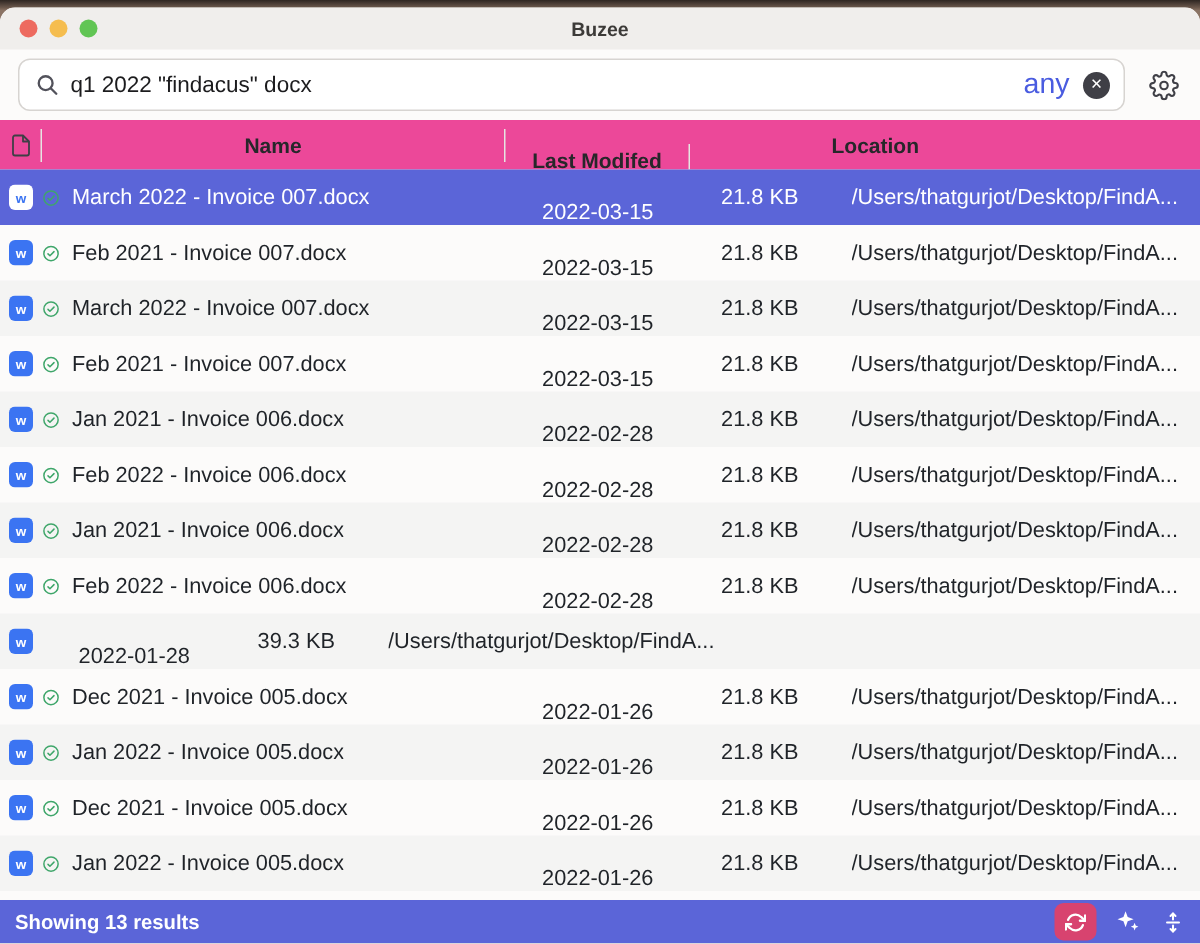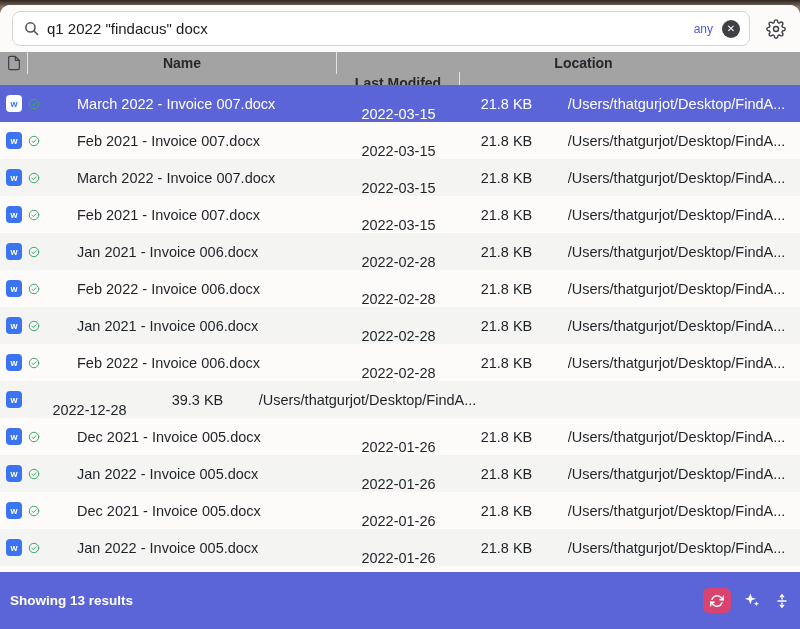--- a/index.html
+++ b/index.html
@@ -11,42 +11,42 @@
   .titlebar { height:28px; background:#f0eeec; position:relative; display:flex; align-items:center; justify-content:center; flex:0 0 auto; }
   .traffic { position:absolute; left:13px; top:8px; display:flex; gap:8px; }
   .light { width:12px; height:12px; border-radius:50%; }
   .title { font-size:13px; font-weight:bold; color:#3c3a38; }
 
   
   .searchbar { height:47px; display:flex; align-items:center; padding:0 12px; gap:14px; flex:0 0 auto; background:#fcfbfa; }
   .search-input-wrap { flex:1; height:35px; background:#ffffff; border:1px solid #d7d4d1; border-radius:8px; display:flex; align-items:center; padding:0 9px 0 10px; gap:7px; }
   .search-glyph { flex:0 0 auto; display:flex; }
   .search-text { flex:1; border:none; outline:none; font-size:15px; color:#1c1c1e; font-family:"Liberation Sans", sans-serif; background:transparent; }
-  .filter-label { font-size:12px; color:#4a5ce0; margin-right:2px; }
+  .filter-label { font-size:19px; color:#4a5ce0; margin-right:2px; }
   .clear-btn { width:18px; height:18px; border-radius:50%; background:#3f3f46; color:#fff; font-size:10px; line-height:18px; text-align:center; cursor:pointer; flex:0 0 auto; }
   .gear-btn { flex:0 0 auto; display:flex; padding:2px; cursor:pointer; }
 
   
-  .table-header { height:33px; display:flex; background:#a3a3a3; font-weight:bold; font-size:14px; color:#27272a; flex:0 0 auto; }
+  .table-header { height:33px; display:flex; align-items:center; background:#ec4899; font-weight:bold; font-size:14px; color:#27272a; flex:0 0 auto; }
   .th { display:flex; align-items:center; justify-content:center; height:22px; border-right:1px solid #e6e4e2; }
   .th:last-child { border-right:none; }
   .col-icon { width:28px; flex:0 0 auto; }
   .col-name { width:309px; flex:0 0 auto; }
   .col-mod  { width:123px; flex:0 0 auto;margin-top:20px; }
   .col-size { width:93px;  flex:0 0 auto; }
   .col-loc  { width:247px; flex:0 0 auto; }
 
   .rows { flex:0 0 auto; }
   .row { height:37px; display:flex; align-items:center; font-size:14.5px; color:#1f2328; cursor:default; }
   .row.striped { background:#f4f4f3; }
   .row.selected { background:#5b65d8; color:#ffffff; }
   .cell { display:flex; align-items:center; justify-content:center; overflow:hidden; white-space:nowrap; }
   .cell-icon { justify-content:center; }
   .cell-name { justify-content:flex-start; gap:8px; padding-right:8px; }
-  .name-text { overflow:hidden; text-overflow:ellipsis;margin-left:29px; }
+  .name-text { overflow:hidden; text-overflow:ellipsis; }
   .loc-text { overflow:hidden; text-overflow:ellipsis; max-width:235px; }
 
   .word-icon { width:16px; height:17px; border-radius:4px; background:#3b74f2; color:#fff; font-size:9px; font-weight:bold; display:flex; align-items:center; justify-content:center; }
   .row.selected .word-icon { background:#ffffff; color:#3b74f2; }
   .check-icon { flex:0 0 auto; display:flex; }
 
   .gap-strip { height:6px; background:#fcfbfa; flex:0 0 auto; }
 
   
   .footer { height:25px; background:#5b65d8; display:flex; align-items:center; padding:0 10px; flex:1 0 auto; }
@@ -54,20 +54,28 @@
   .footer-actions { margin-left:auto; display:flex; align-items:center; gap:13px; }
   .refresh-btn { width:28px; height:25px; border-radius:6px; background:#d8436f; display:flex; align-items:center; justify-content:center; cursor:pointer; }
   .icon-btn { display:flex; align-items:center; justify-content:center; cursor:pointer; }
 </style>
 </head>
 <body>
 
 <div class="screen">
   <div class="window">
 
+    <div class="titlebar">
+      <div class="traffic">
+        <span class="light" id="light-close" style="background: rgb(237, 106, 95);"></span>
+        <span class="light" id="light-min" style="background: rgb(245, 189, 79);"></span>
+        <span class="light" id="light-zoom" style="background: rgb(97, 197, 84);"></span>
+      </div>
+      <span class="title">Buzee</span>
+    </div>
 
     <div class="searchbar">
       <div class="search-input-wrap">
         <span class="search-glyph">
           <svg width="17" height="17" viewBox="0 0 24 24" fill="none" stroke="#52525b" stroke-width="2.2" stroke-linecap="round">
             <circle cx="10.5" cy="10.5" r="6.5"></circle>
               <line x1="15.5" y1="15.5" x2="20.5" y2="20.5"></line>
           </svg>
         </span>
         <input class="search-text" type="text" value="q1 2022 &quot;findacus&quot; docx" style="">
@@ -252,21 +260,21 @@
     <div class="cell col-size">21.8 KB</div>
     <div class="cell col-loc">
             <span class="loc-text">/Users/thatgurjot/Desktop/FindA...</span>
           </div>
   </div>
 
   <div class="row striped">
     <div class="cell col-icon cell-icon">
       <span class="word-icon">w</span>
     </div>
-    <div class="cell col-mod">2022-12-28</div>
+    <div class="cell col-mod">2022-01-28</div>
     <div class="cell col-size">39.3 KB</div>
     <div class="cell col-loc">
             <span class="loc-text">/Users/thatgurjot/Desktop/FindA...</span>
           </div>
   </div>
 
   <div class="row">
     <div class="cell col-icon cell-icon">
       <span class="word-icon">w</span>
     </div>

